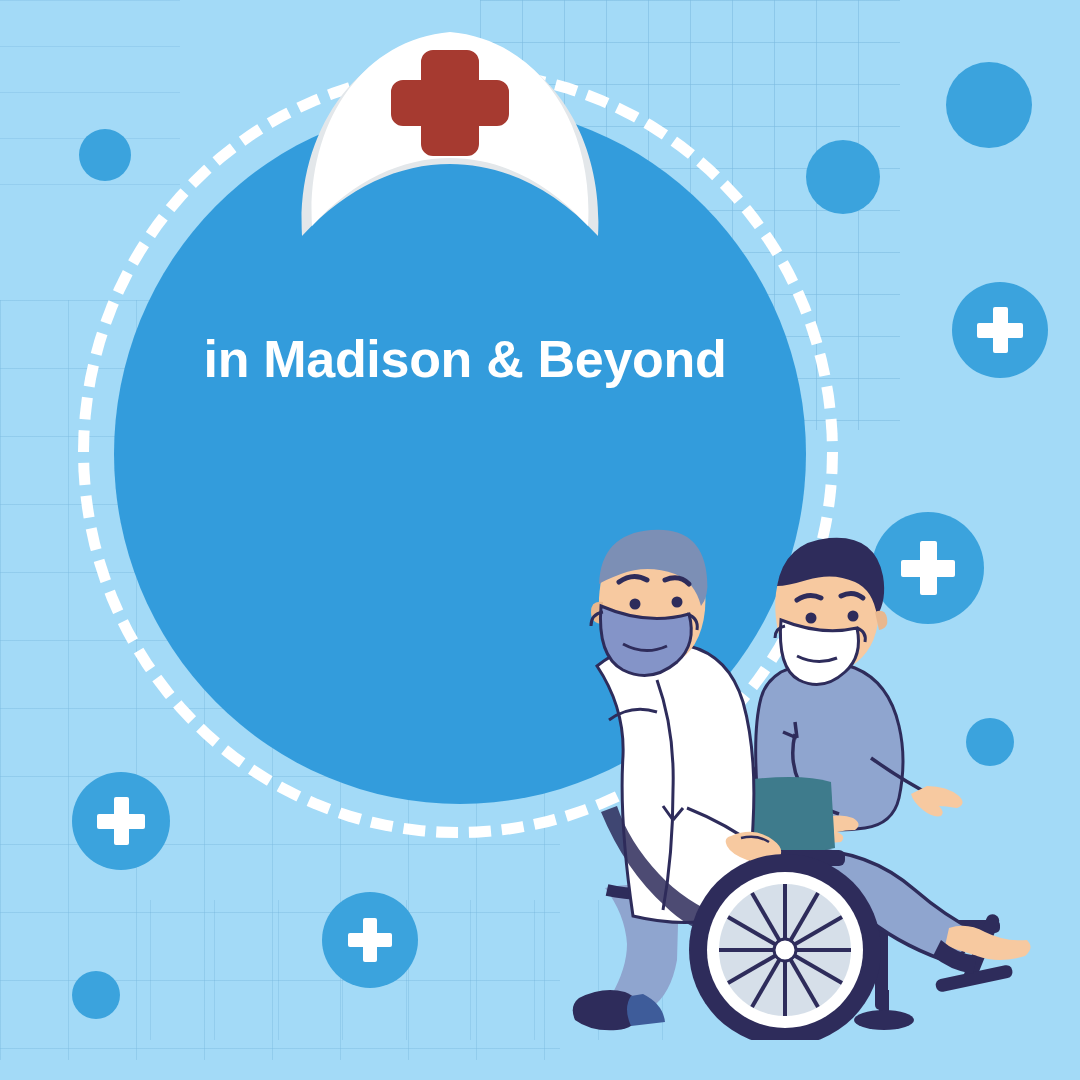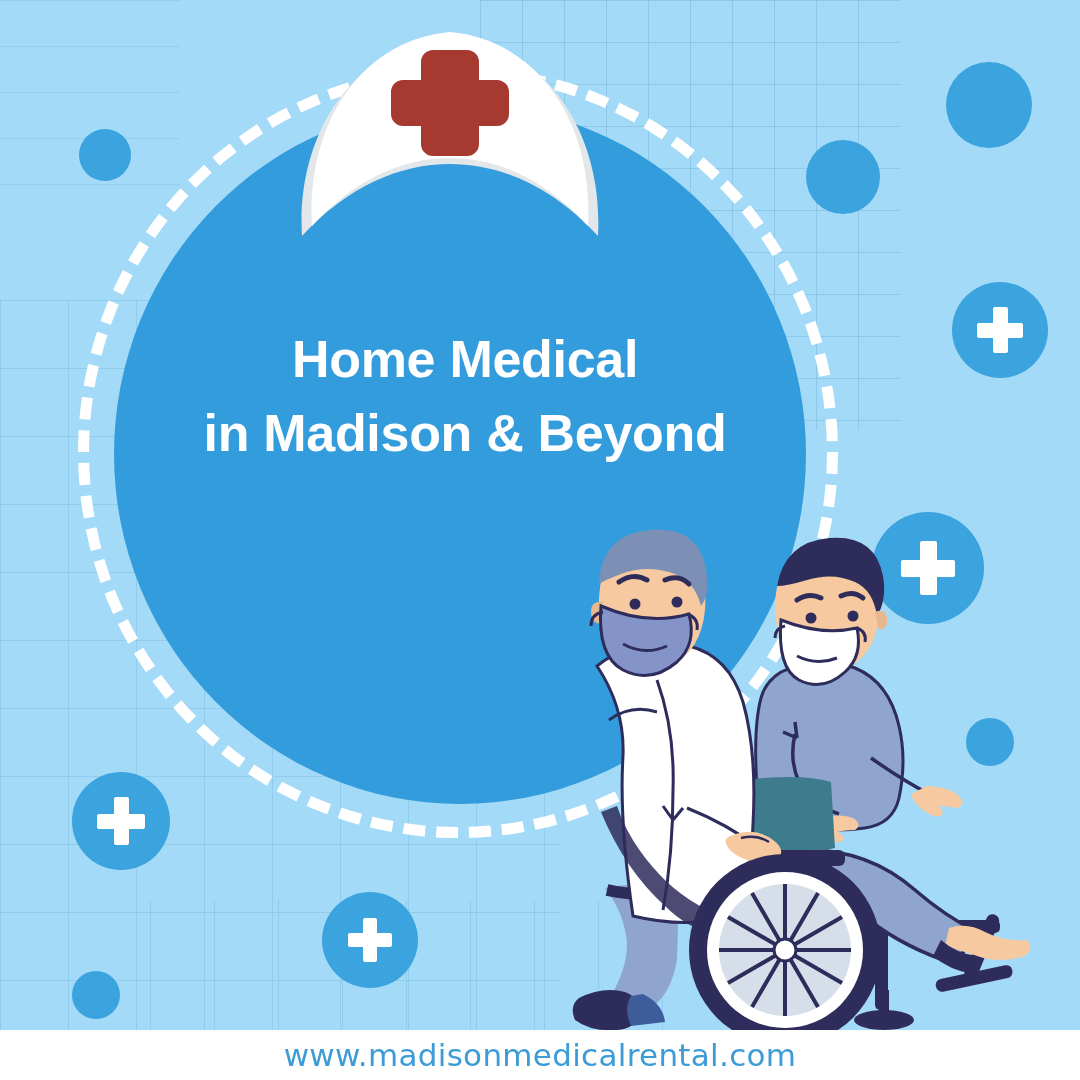--- a/index.html
+++ b/index.html
@@ -144,21 +144,20 @@
 
   <div class="cap-wrap">
     <svg width="320" height="230" viewBox="0 0 320 230">
       <path d="M12 222 C6 118 66 30 160 22 C254 30 314 118 308 222 C262 172 210 150 160 150 C110 150 58 172 12 222 Z" fill="#E3E7EA"></path>
       <path d="M22 212 C16 112 70 26 160 18 C250 26 304 112 298 212 C256 166 208 144 160 144 C112 144 64 166 22 212 Z" fill="#FFFFFF"></path>
       <path d="M143 36 h34 a12 12 0 0 1 12 12 v18 h18 a12 12 0 0 1 12 12 v22 a12 12 0 0 1 -12 12 h-18 v18 a12 12 0 0 1 -12 12 h-34 a12 12 0 0 1 -12 -12 v-18 h-18 a12 12 0 0 1 -12 -12 v-22 a12 12 0 0 1 12 -12 h18 v-18 a12 12 0 0 1 12 -12 z" fill="#A63A30"></path>
     </svg>
   </div>
 
   <div class="headline">
-    <span class="ln">Home Medical</span>
     <span class="ln">in Madison &amp; Beyond</span>
   </div>
 
   <div class="illustration">
     <svg width="545" height="520" viewBox="0 0 545 520">
 
       <g>
         <rect x="208" y="258" width="14" height="230" rx="6" fill="#2E2C5B"></rect>
         <path d="M208 266 q6 -26 38 -26" stroke="#2E2C5B" stroke-width="14" fill="none" stroke-linecap="round"></path>
         <rect x="205" y="400" width="250" height="13" rx="5" fill="#2E2C5B"></rect>
@@ -268,17 +267,14 @@
         <circle cx="240" cy="430" r="11" fill="#FFFFFF" stroke="#2E2C5B" stroke-width="3"></circle>
       </g>
 
       <g>
         <rect x="334" y="470" width="10" height="26" fill="#2E2C5B"></rect>
         <ellipse cx="339" cy="500" rx="30" ry="10" fill="#2E2C5B"></ellipse>
       </g>
     </svg>
   </div>
 
-  <div class="footer">
-    <span class="footer-url">www.madisonmedicalrental.com</span>
-  </div>
 
 </div>
 
 </body></html>

